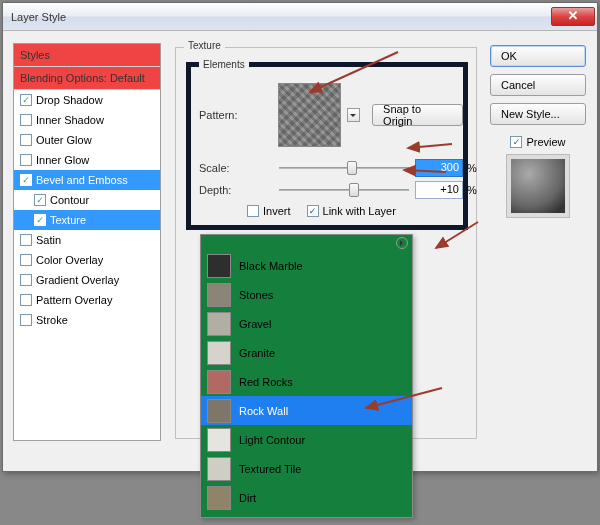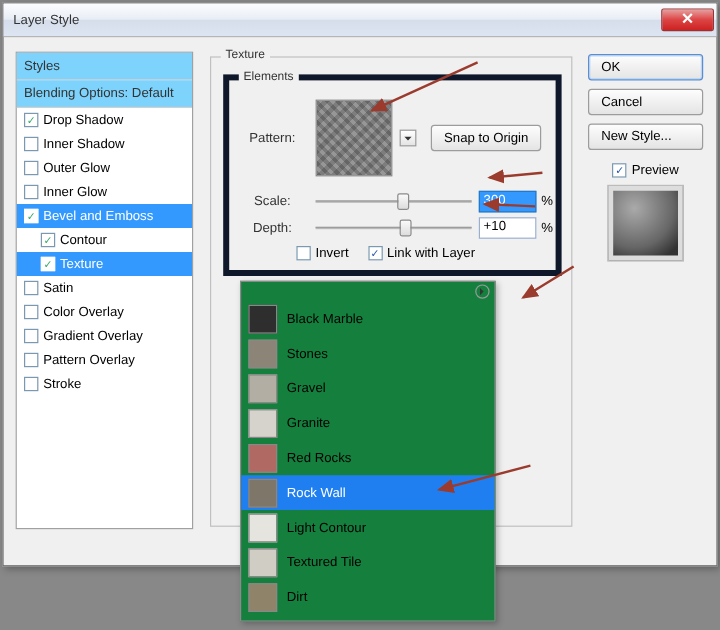--- a/index.html
+++ b/index.html
@@ -3,41 +3,41 @@
 <meta charset="utf-8">
 <style>
 * { box-sizing: border-box; font-family: "Segoe UI", Tahoma, sans-serif; font-size: 11px; }
 body { margin: 0; background: #888; width: 600px; height: 525px; overflow: hidden; }
 .dialog { position: absolute; left: 2px; top: 2px; width: 596px; height: 470px; background: #f0f0f0; border: 1px solid #6b6b6b; box-shadow: 2px 2px 6px rgba(0,0,0,0.3); }
 .titlebar { height: 28px; background: linear-gradient(#fdfdfe,#e8edf5 48%,#d6deec 52%,#dde5f2); display: flex; align-items: center; padding: 0 2px 0 8px; border-bottom: 1px solid #b5b5b5; }
 .titlebar .title { flex: 1; color: #333; }
 .closebtn { width: 44px; height: 19px; background: linear-gradient(#e6a0a0,#d44,#c22); border: 1px solid #933; border-radius: 2px; color: #fff; text-align: center; line-height: 15px; font-weight: bold; font-size: 13px; cursor: pointer; }
 .content { position: absolute; top: 28px; left: 0; right: 0; bottom: 0; }
 .sidebar { position: absolute; left: 10px; top: 12px; width: 148px; height: 398px; border: 1px solid #a0a0a0; background: #fff; }
-.sidehdr { padding: 5px 6px; border-bottom: 1px solid #d0d0d0; color: #333; background: #7dd3fc; }
+.sidehdr { padding: 5px 6px; border-bottom: 1px solid #d0d0d0; color: #333; background: #ef4444; }
 .sideitem { display: flex; align-items: center; padding: 4px 6px; cursor: pointer; gap: 4px; }
 .sideitem.sel { background: #3399ff; color: #fff; }
 .sideitem.sub { padding-left: 20px; }
 .sideitem .cb { width: 12px; height: 12px; border: 1px solid #7a98af; background: #fff; display: inline-flex; align-items: center; justify-content: center; font-size: 9px; color: #3a6; }
 .sideitem.sel .cb { border-color: #fff; }
 .group { position: absolute; border: 1px solid #c0c0c0; }
 .group > .lgd { position: absolute; top: -8px; left: 8px; background: #f0f0f0; padding: 0 4px; color: #333; font-size: 10px; }
 .grp-tex { left: 172px; top: 16px; width: 302px; height: 392px; }
 .grp-elem { left: 10px; top: 14px; width: 282px; height: 168px; position: absolute; border: 5px solid #0f172a; }
 .row { position: absolute; display: flex; align-items: center; }
-.lbl { width: 56px; text-align: center; margin-right: 8px; color: #333; }
+.lbl { width: 56px; text-align: left; margin-right: 24px; color: #333; }
 .pattern-sw { width: 64px; height: 64px; border: 1px solid #888; background: repeating-linear-gradient(45deg,#9a9a9a 0 3px,#bfbfbf 3px 6px),repeating-linear-gradient(-45deg,#a7a7a7 0 4px,#c9c9c9 4px 8px); background-blend-mode: multiply; position: relative; }
 .dd { width: 14px; height: 14px; border: 1px solid #9a9a9a; background: linear-gradient(#fff,#e4e4e4); margin-left: 6px; position: relative; cursor: pointer; display:flex; align-items:center; justify-content:center;}
 .dd::after{content:"";border:3px solid transparent;border-top-color:#333;margin-top:3px;}
 .btn { height: 22px; background: linear-gradient(#fdfdfd,#e4e4e4); border: 1px solid #9c9c9c; border-radius: 3px; padding: 0 10px; cursor: pointer; display:inline-flex;align-items:center;}
 .btn.ok{border:1px solid #5a8ed0; box-shadow:0 0 0 1px #bcd6f5 inset;}
 .slider { position: relative; width: 130px; height: 16px; }
 .slider .track { position: absolute; top: 7px; left: 0; right: 0; height: 2px; background: #b8b8b8; border-top:1px solid #9c9c9c;}
 .slider .thumb { position: absolute; top: 1px; width: 10px; height: 14px; background: linear-gradient(#fafafa,#dcdcdc); border: 1px solid #8a8a8a; border-radius: 2px; cursor: pointer; }
-.numbox { width: 48px; height: 18px; border: 1px solid #9aaed0; background: #fff; text-align: left; padding: 1px 3px; }
+.numbox { width: 48px; height: 18px; border: 1px solid #9aaed0; background: #fff; text-align: right; padding: 1px 3px; }
 .numbox.hl{background:#3399ff;color:#fff;border-color:#2a78c2;}
 .cbx { width: 12px; height: 12px; border: 1px solid #7a98af; background: #fff; display: inline-flex; align-items: center; justify-content: center; font-size: 9px; color: #25a; margin-right:4px; cursor:pointer;}
 .rightcol{position:absolute; right:11px; top:14px; width:96px;}
 .rightcol .btn{width:96px; margin-bottom:7px; justify-content:flex-start;}
 .prevrow{display:flex;align-items:center;justify-content:center;margin:4px 0 6px;}
 .preview-sw{width:64px;height:64px;margin:0 auto;background:radial-gradient(circle at 35% 30%,#aaa,#666 55%,#333 80%); border:1px solid #bbb; box-shadow:inset 0 0 0 4px #ddd;}
 
 .ddlist{position:absolute; left:200px; top:234px; width:213px; height:284px; background:#15803d; border:1px solid #8a8a8a; box-shadow:2px 2px 5px rgba(0,0,0,.25); z-index:50;}
 .ddhdr{height:16px;display:flex;justify-content:flex-end;align-items:center;padding:0 4px;}
 .ddarrow{width:12px;height:12px;border:1px solid #999;border-radius:6px;display:flex;align-items:center;justify-content:center;cursor:pointer;}

